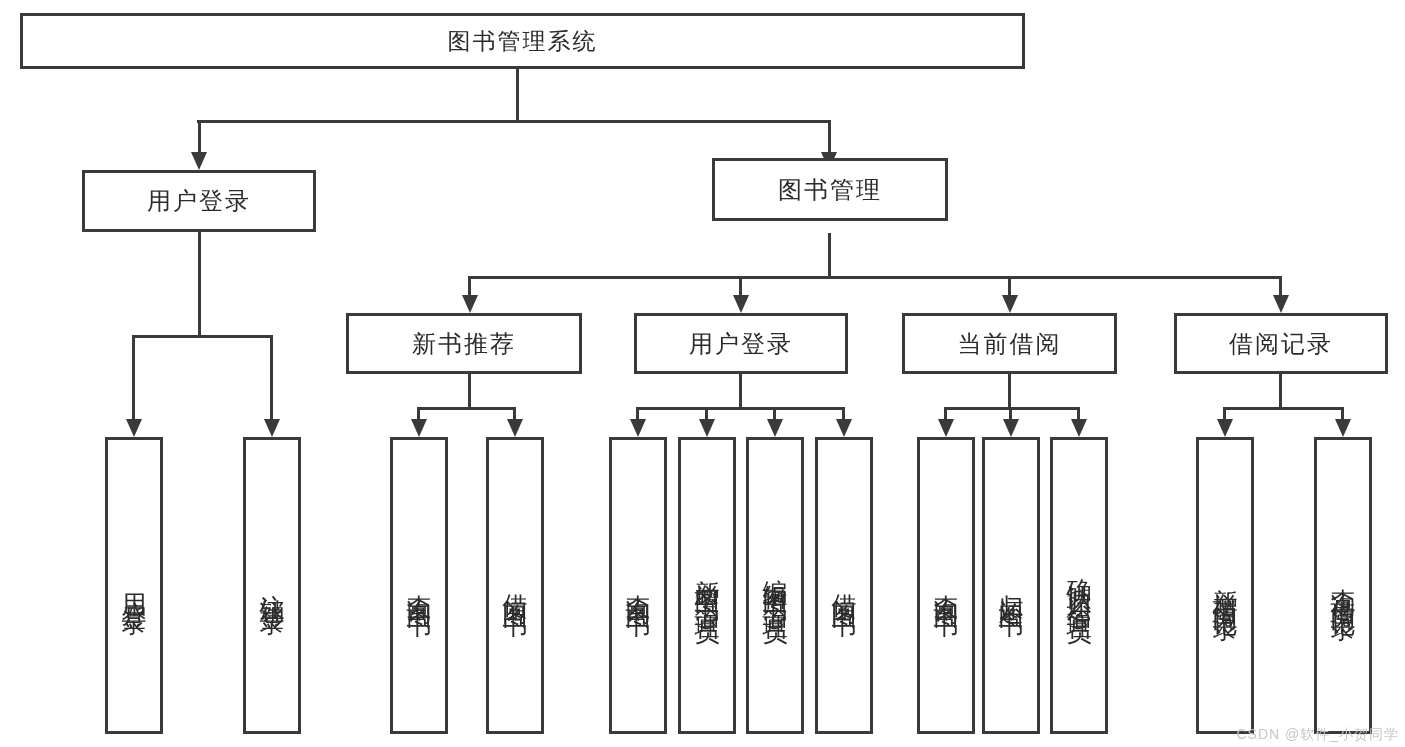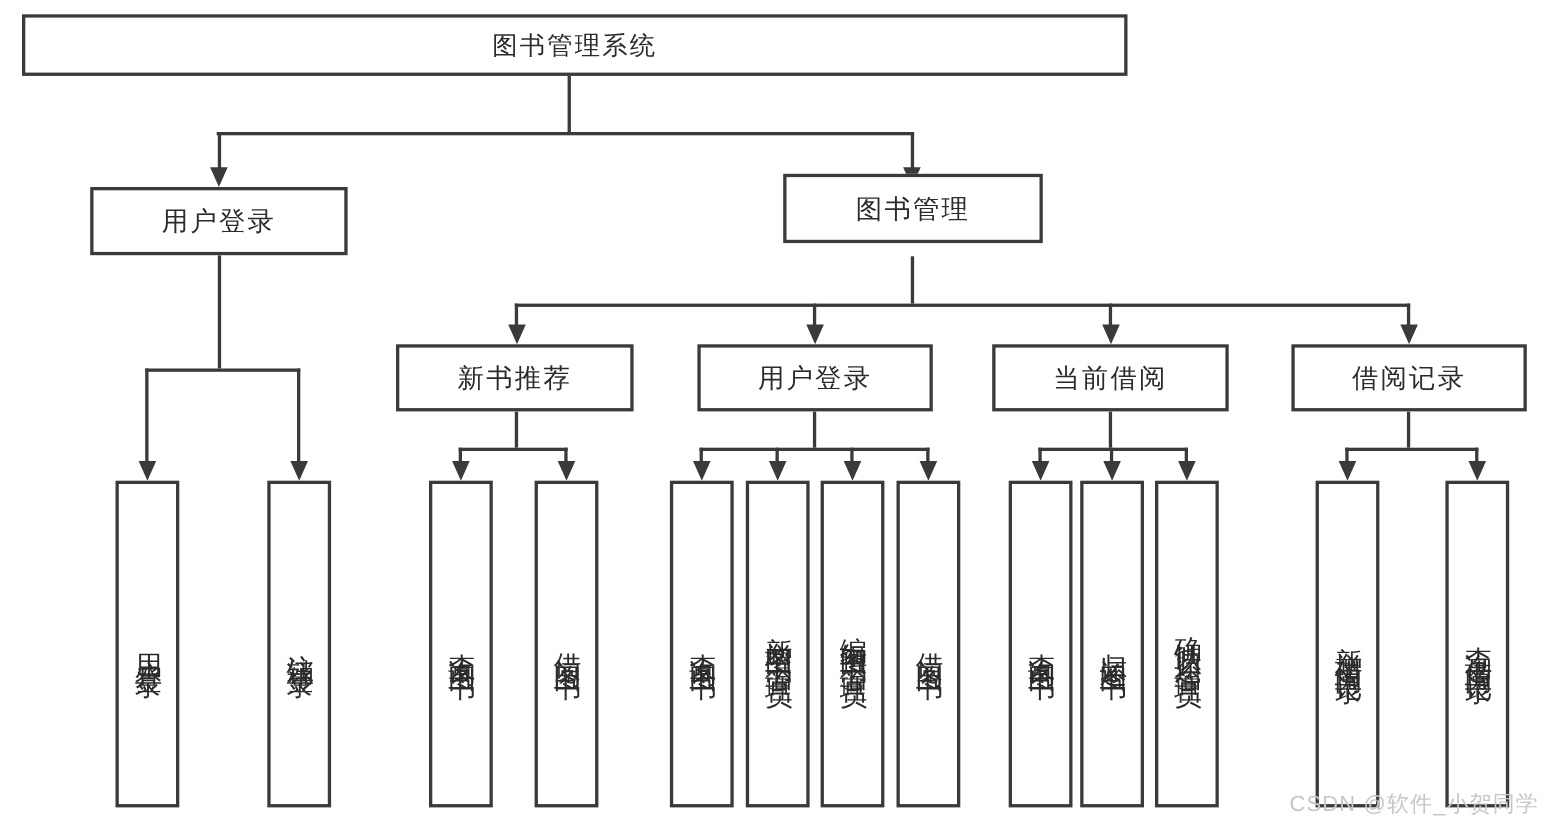--- a/index.html
+++ b/index.html
@@ -35,21 +35,21 @@
   .ln{position:absolute;background:var(--line);z-index:1}
   .v{width:3px}
   .h{height:3px}
   .arrow{
     position:absolute;width:0;height:0;z-index:1;
     border-left:8px solid transparent;border-right:8px solid transparent;
     border-top:18px solid var(--line);
   }
   .watermark{
     position:absolute;right:6px;bottom:3px;
-    font-size:20px;letter-spacing:1px;color:var(--watermark);z-index:3;margin-left:27px;
+    font-size:14px;letter-spacing:1px;color:var(--watermark);z-index:3;margin-left:27px;
   }
 </style>
 </head>
 <body>
 
 <div class="canvas">
 
   <div class="ln v" style="left:516px;top:69px;height:51px"></div>
   <div class="ln h" style="left:197px;top:120px;width:634px"></div>
   <div class="ln v" style="left:198px;top:120px;height:34px"></div>
@@ -113,21 +113,21 @@
     <span class="hlabel">图书管理系统</span>
   </div>
 
   <div class="box" style="left:82px;top:170px;width:234px;height:62px">
     <span class="hlabel">用户登录</span>
   </div>
   <div class="box" style="left:712px;top:158px;width:236px;height:63px">
     <span class="hlabel">图书管理</span>
   </div>
 
-  <div class="box" style="left:360px;top:313px;width:216px;height:61px">
+  <div class="box" style="left:346px;top:313px;width:236px;height:61px">
     <span class="hlabel">新书推荐</span>
   </div>
   <div class="box" style="left:634px;top:313px;width:214px;height:61px">
     <span class="hlabel">用户登录</span>
   </div>
   <div class="box" style="left:902px;top:313px;width:215px;height:61px">
     <span class="hlabel">当前借阅</span>
   </div>
   <div class="box" style="left:1174px;top:313px;width:214px;height:61px">
     <span class="hlabel">借阅记录</span>

